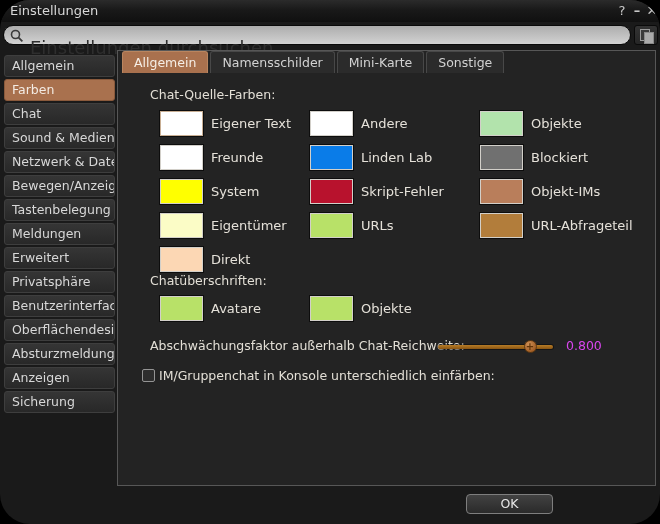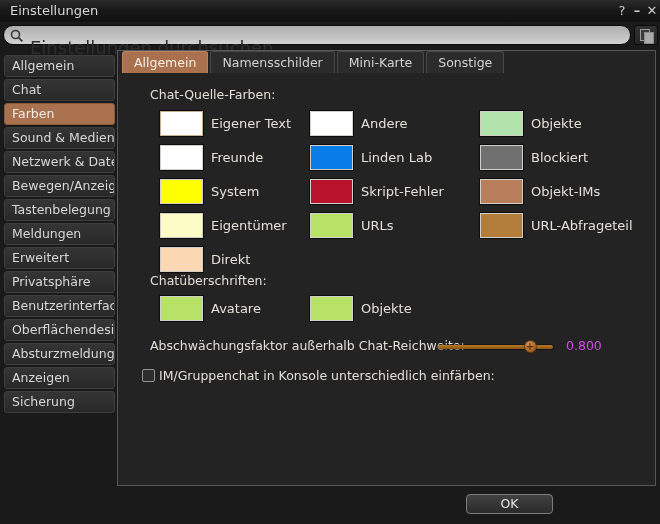--- a/index.html
+++ b/index.html
@@ -1,18 +1,18 @@
 <!DOCTYPE html>
 <html><head>
 <meta charset="utf-8">
 <style>
   html,body{margin:0;padding:0;background:#000;}
   #window{
     position:relative;width:660px;height:524px;background:#1a1a1a;
-    font-family:"DejaVu Sans","Liberation Sans",sans-serif;overflow:hidden;
+    font-family:"DejaVu Sans","Liberation Sans",sans-serif;overflow:hidden;border-radius:30px;
     -webkit-font-smoothing:antialiased;
   }
   
   #titlebar{position:absolute;left:0;top:0;width:660px;height:22px;
     background:linear-gradient(#2b2b2b 0%,#191919 45%,#101010 100%);}
   #title{position:absolute;left:10px;top:0;line-height:22px;font-size:13px;color:#d8d8d8;}
   .win-ctl{position:absolute;top:0;width:14px;line-height:21px;text-align:center;
     color:#c9c9c9;font-size:13px;cursor:pointer;}
   #ctl-help{left:615px;}
   #ctl-min{left:630px;font-weight:bold;}
@@ -94,22 +94,22 @@
     </svg>
     <input id="search-input" type="text" placeholder="Einstellungen durchsuchen" style="">
   </div>
   <div id="copy-btn">
     <div class="page-back"></div>
     <div class="page-front"></div>
   </div>
 
   <div id="sidebar">
       <div class="side-item">Allgemein</div>
+      <div class="side-item selected">Farben</div>
       <div class="side-item">Chat</div>
-      <div class="side-item selected">Farben</div>
       <div class="side-item">Sound &amp; Medien</div>
       <div class="side-item">Netzwerk &amp; Dateien</div>
       <div class="side-item">Bewegen/Anzeigen</div>
       <div class="side-item">Tastenbelegung</div>
       <div class="side-item">Meldungen</div>
       <div class="side-item">Erweitert</div>
       <div class="side-item">Privatsphäre</div>
       <div class="side-item">Benutzerinterface</div>
       <div class="side-item">Oberflächendesign</div>
       <div class="side-item">Absturzmeldungen</div>

